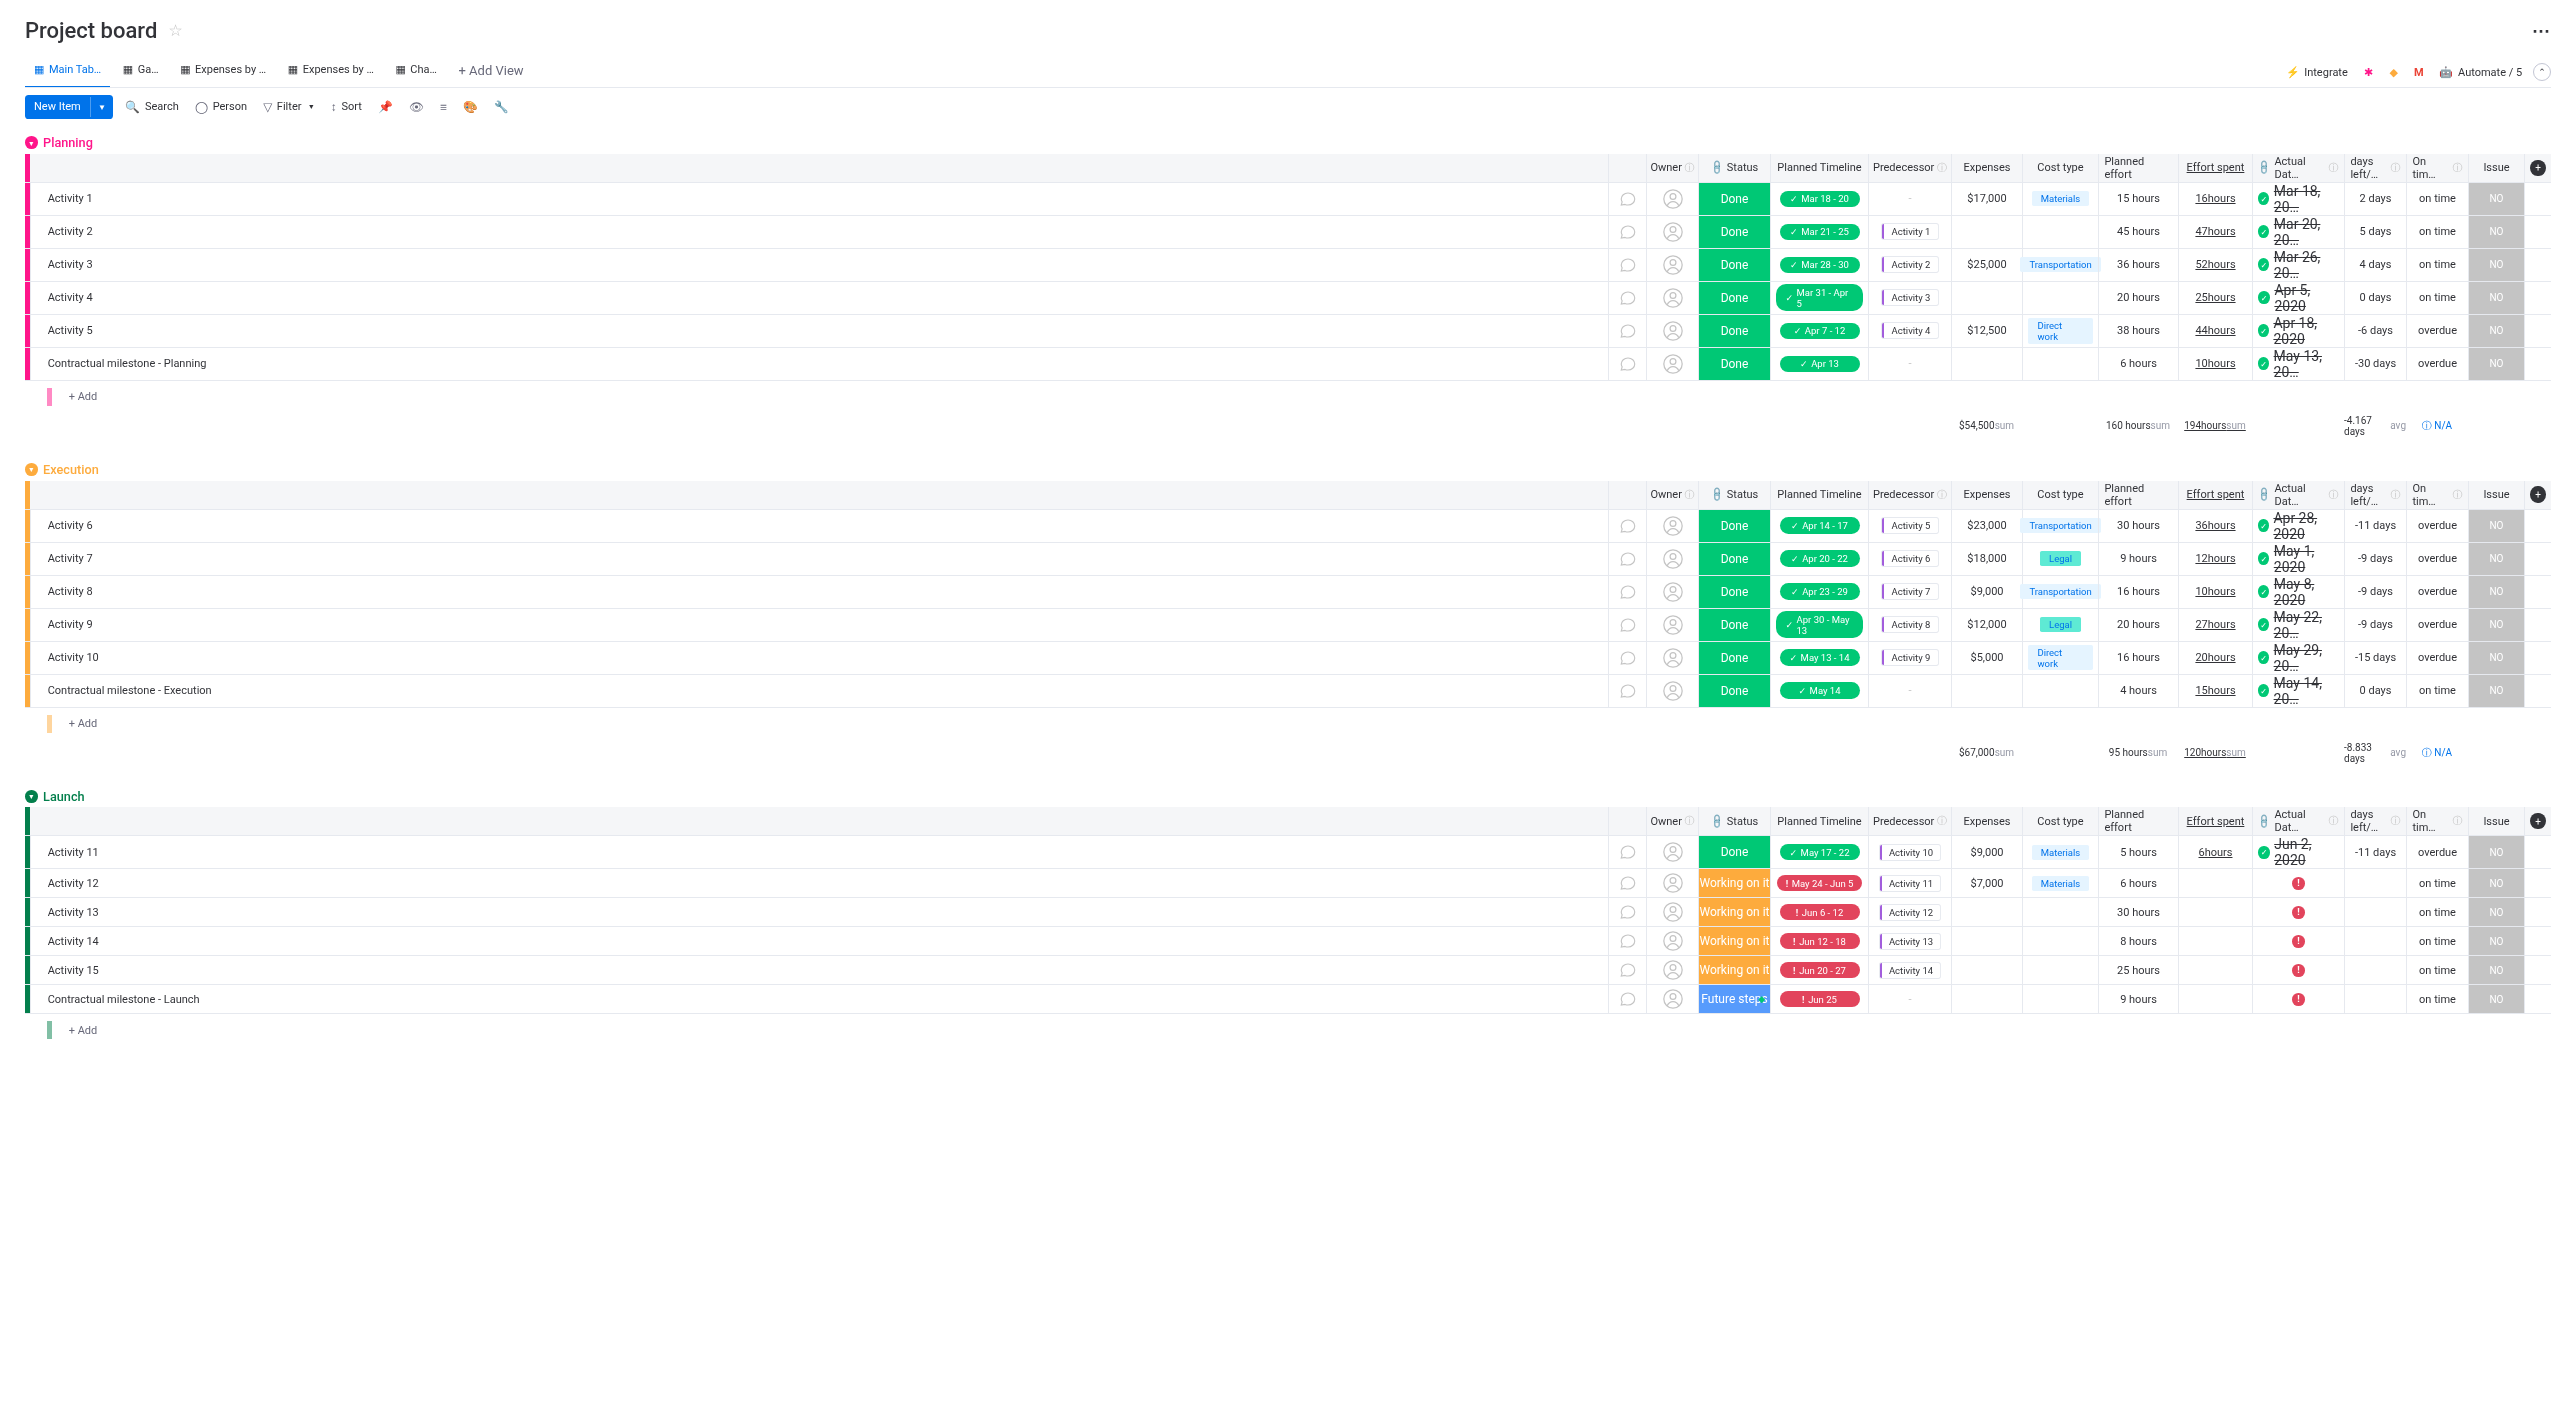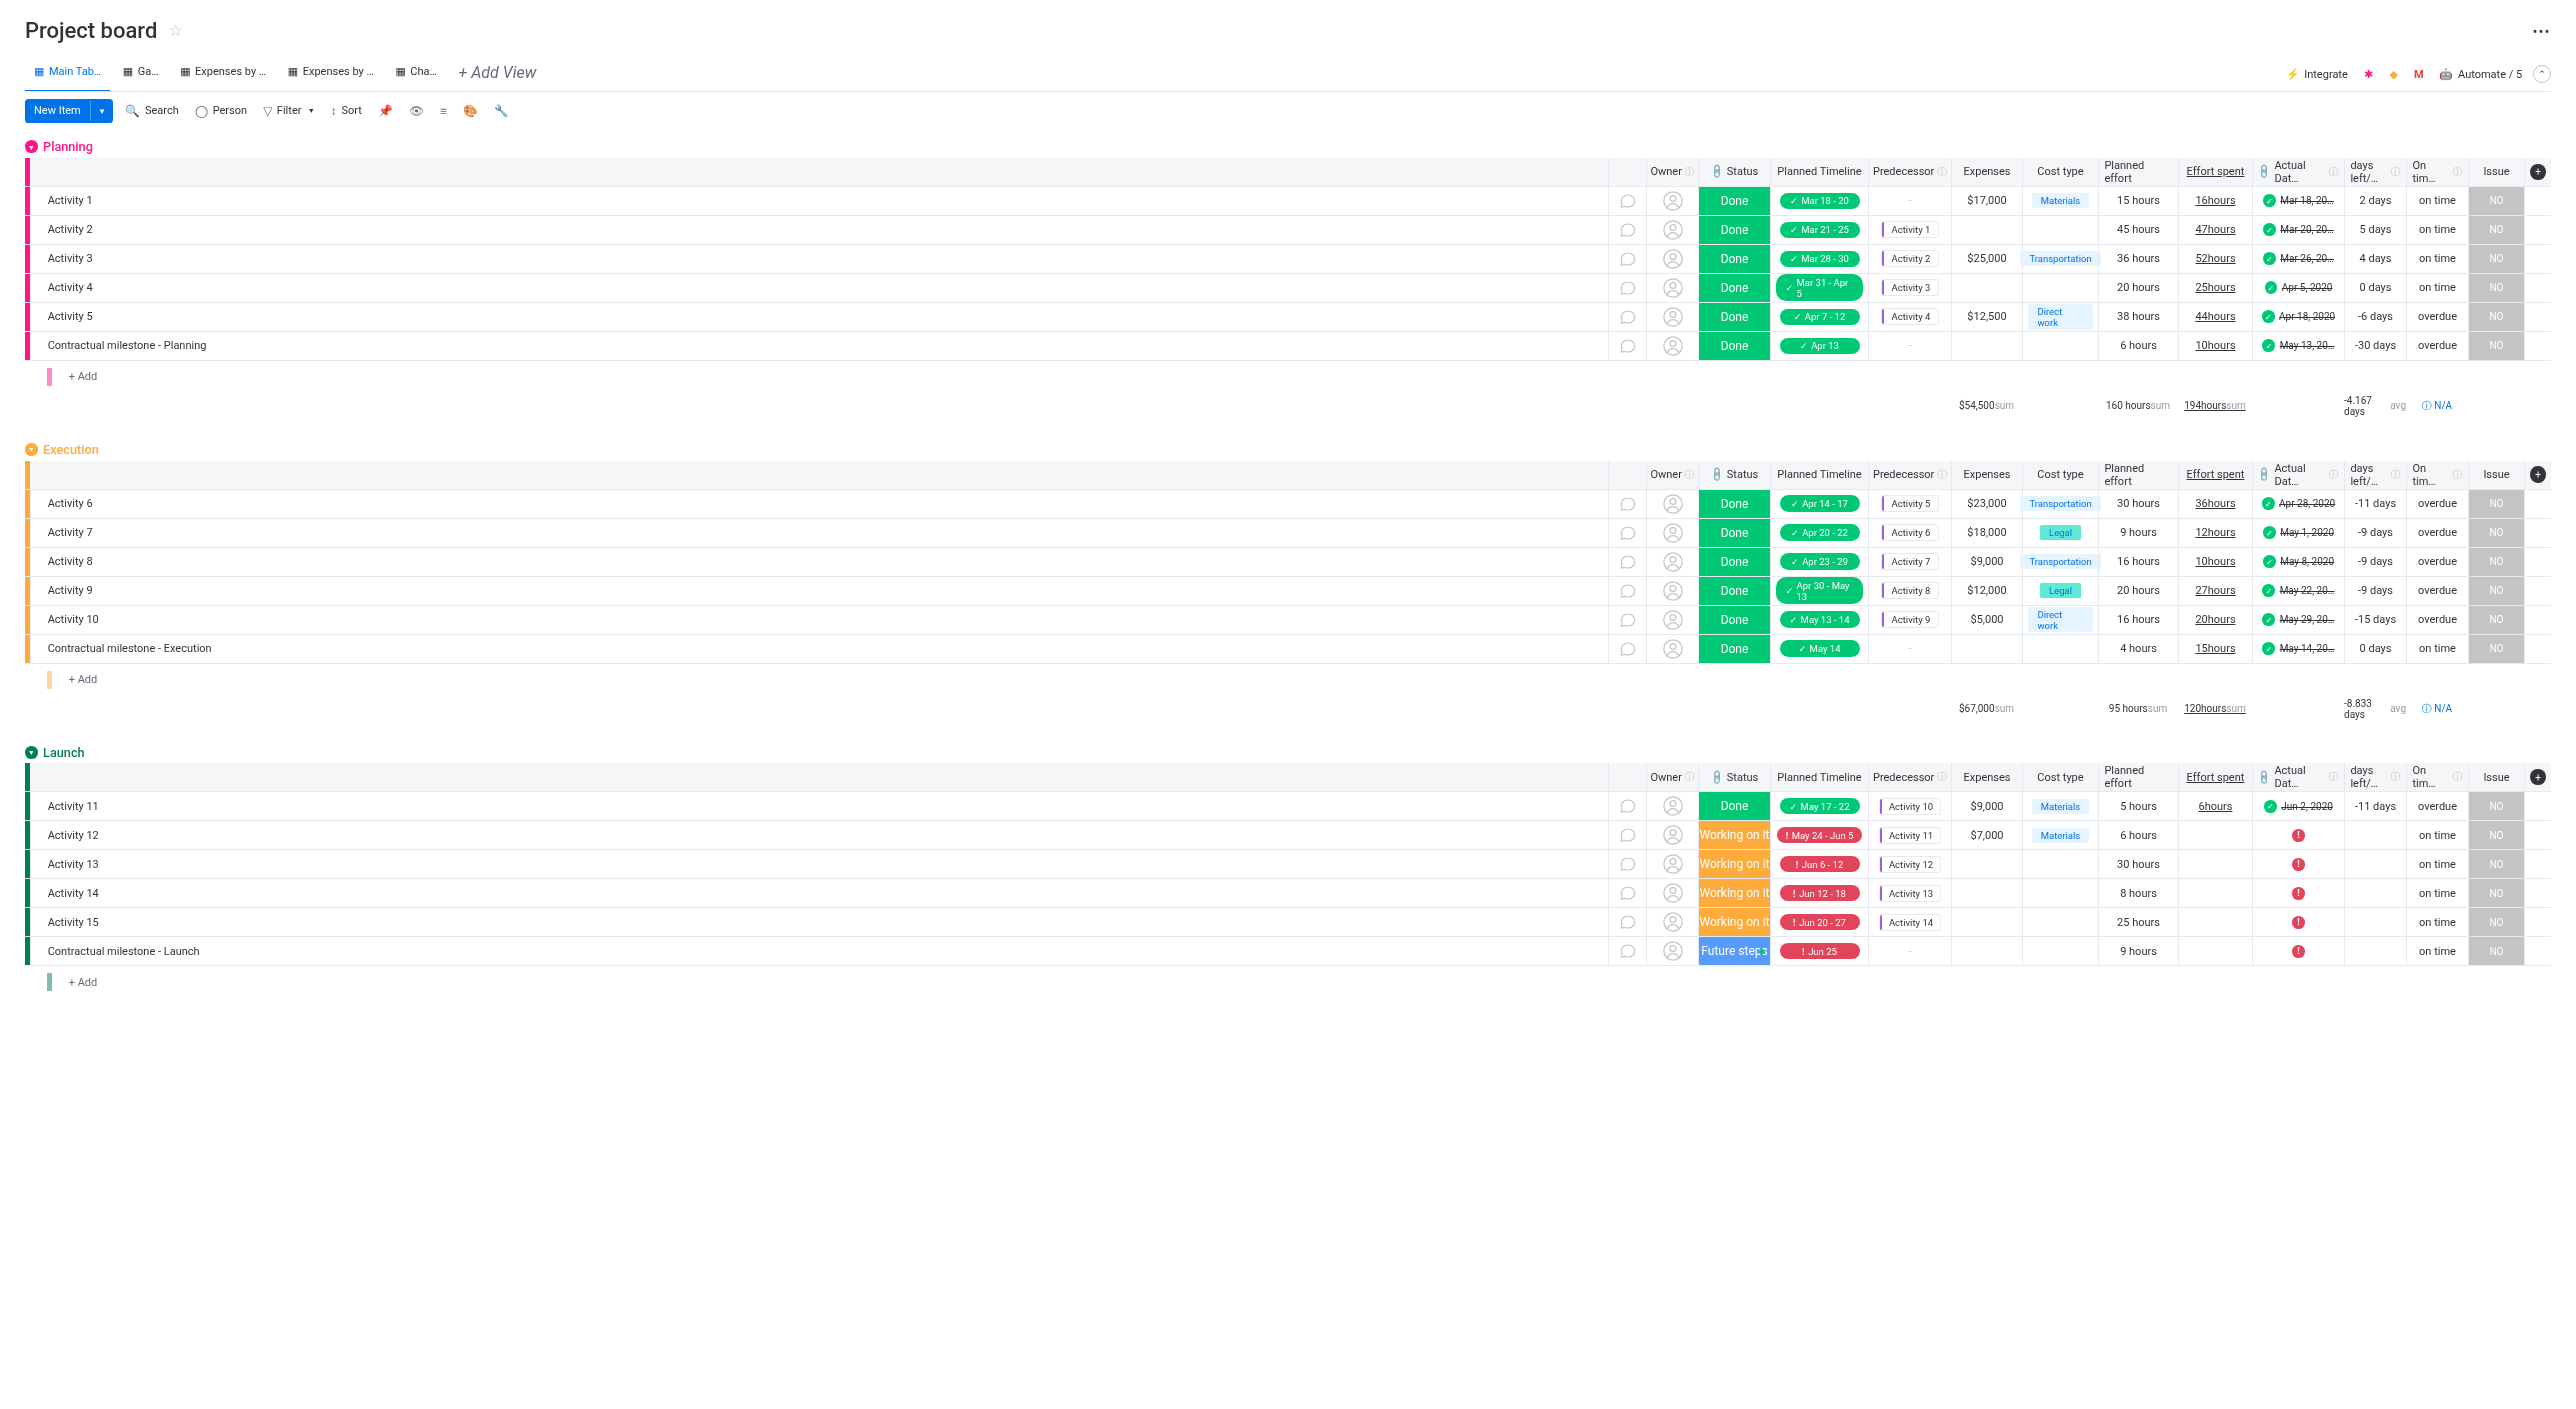--- a/index.html
+++ b/index.html
@@ -11,21 +11,21 @@
 .page-title { font-size: 22px; font-weight: 500; color: #323338; }
 .star-icon { color: #c4c4c4; font-size: 16.3px; cursor: pointer; }
 .more-icon { font-size: 18px; color: #323338; cursor: pointer; letter-spacing: 0.9px; font-weight: bold; }
 
 
 .views-bar { display: flex; align-items: center; justify-content: space-between; border-bottom: 0.9px solid #e6e9ef; margin-bottom: 7.2px; }
 .views-tabs { display: flex; gap: 3.6px; }
 .view-tab { display: flex; align-items: center; gap: 4.5px; padding: 5.4px 9px 9px; font-size: 11px; color: #323338; cursor: pointer; border-bottom: 1.8px solid transparent; }
 .view-tab.active { border-bottom-color: #0073ea; color: #0073ea; }
 .view-tab .vicon { font-size: 11px; }
-.add-view { display: flex; align-items: center; gap: 3.6px; padding: 5.4px 9px 9px; font-size: 16px; color: #676879; cursor: pointer; font-style: italic; }
+.add-view { display: flex; align-items: center; gap: 3.6px; padding: 5.4px 9px 9px; font-size: 13px; color: #676879; cursor: pointer; }
 .views-right { display: flex; align-items: center; gap: 5.4px; font-size: 11px; }
 .vr-item { display: flex; align-items: center; gap: 4.5px; padding: 3.6px 5.4px; cursor: pointer; color: #323338; }
 .vr-icon-pink { color: #ff158a; }
 .vr-icon-gmail { color: #ea4335; font-weight: bold; }
 .circle-btn { border: 0.9px solid #c3c6d4; border-radius: 50%; width: 18px; height: 18px; display: flex; align-items: center; justify-content: center; font-size: 9px; cursor: pointer; }
 
 
 .toolbar { display: flex; align-items: center; gap: 9px; margin-bottom: 16.3px; }
 .new-item-btn { background: #0073ea; color: #fff; border-radius: 3.6px; display: flex; align-items: center; font-size: 11px; cursor: pointer; }
 .new-item-btn .lbl { padding: 5.4px 9px; }
@@ -80,21 +80,21 @@
 .pred-pill { background: #fff; border-left: 2.7px solid #a25ddc; border-radius: 1.8px; padding: 1.8px 7.2px; font-size: 9.5px; color: #323338; box-shadow: 0 0 0 0.9px #e6e9ef; }
 .cost-pill { font-size: 9.5px; padding: 1.8px 9px; border-radius: 1.8px; }
 .cost-materials { background: #e5f4ff; color: #0073ea; }
 .cost-transport { background: #e5f4ff; color: #0073ea; }
 .cost-direct { background: #e5f4ff; color: #0073ea; }
 .cost-legal { background: #5eead4; color: #0073ea; }
 
 .ad-wrap { display: flex; align-items: center; gap: 4.5px; }
 .ad-check { width: 12.7px; height: 12.7px; border-radius: 50%; background: #00c875; color: #fff; font-size: 8.1px; display: flex; align-items: center; justify-content: center; }
 .ad-warn { width: 12.7px; height: 12.7px; border-radius: 50%; background: #e2445c; color: #fff; font-size: 9px; font-weight: bold; display: flex; align-items: center; justify-content: center; }
-.ad-text { text-decoration: line-through; font-size: 10px; color: #323338; }
+.ad-text { text-decoration: line-through; font-size: 14px; color: #323338; }
 
 .issue-box { width: 100%; height: 100%; display: flex; align-items: center; justify-content: center; background: #c4c4c4; color: #fff; font-size: 10px; }
 
 .add-row { display: flex; align-items: center; padding: 7.2px 0 7.2px 22px; color: #676879; font-size: 11px; cursor: pointer; }
 .add-row .color-bar { margin-right: 16.3px; opacity: 0.5; }
 
 .summary-row { display: flex; margin-top: 1.8px; }
 .summary-spacer { flex: 1; }
 .summary-cell { display: flex; flex-direction: row; align-items: center; justify-content: center; font-size: 10px; }
 .summary-cell .val { color: #323338; }

